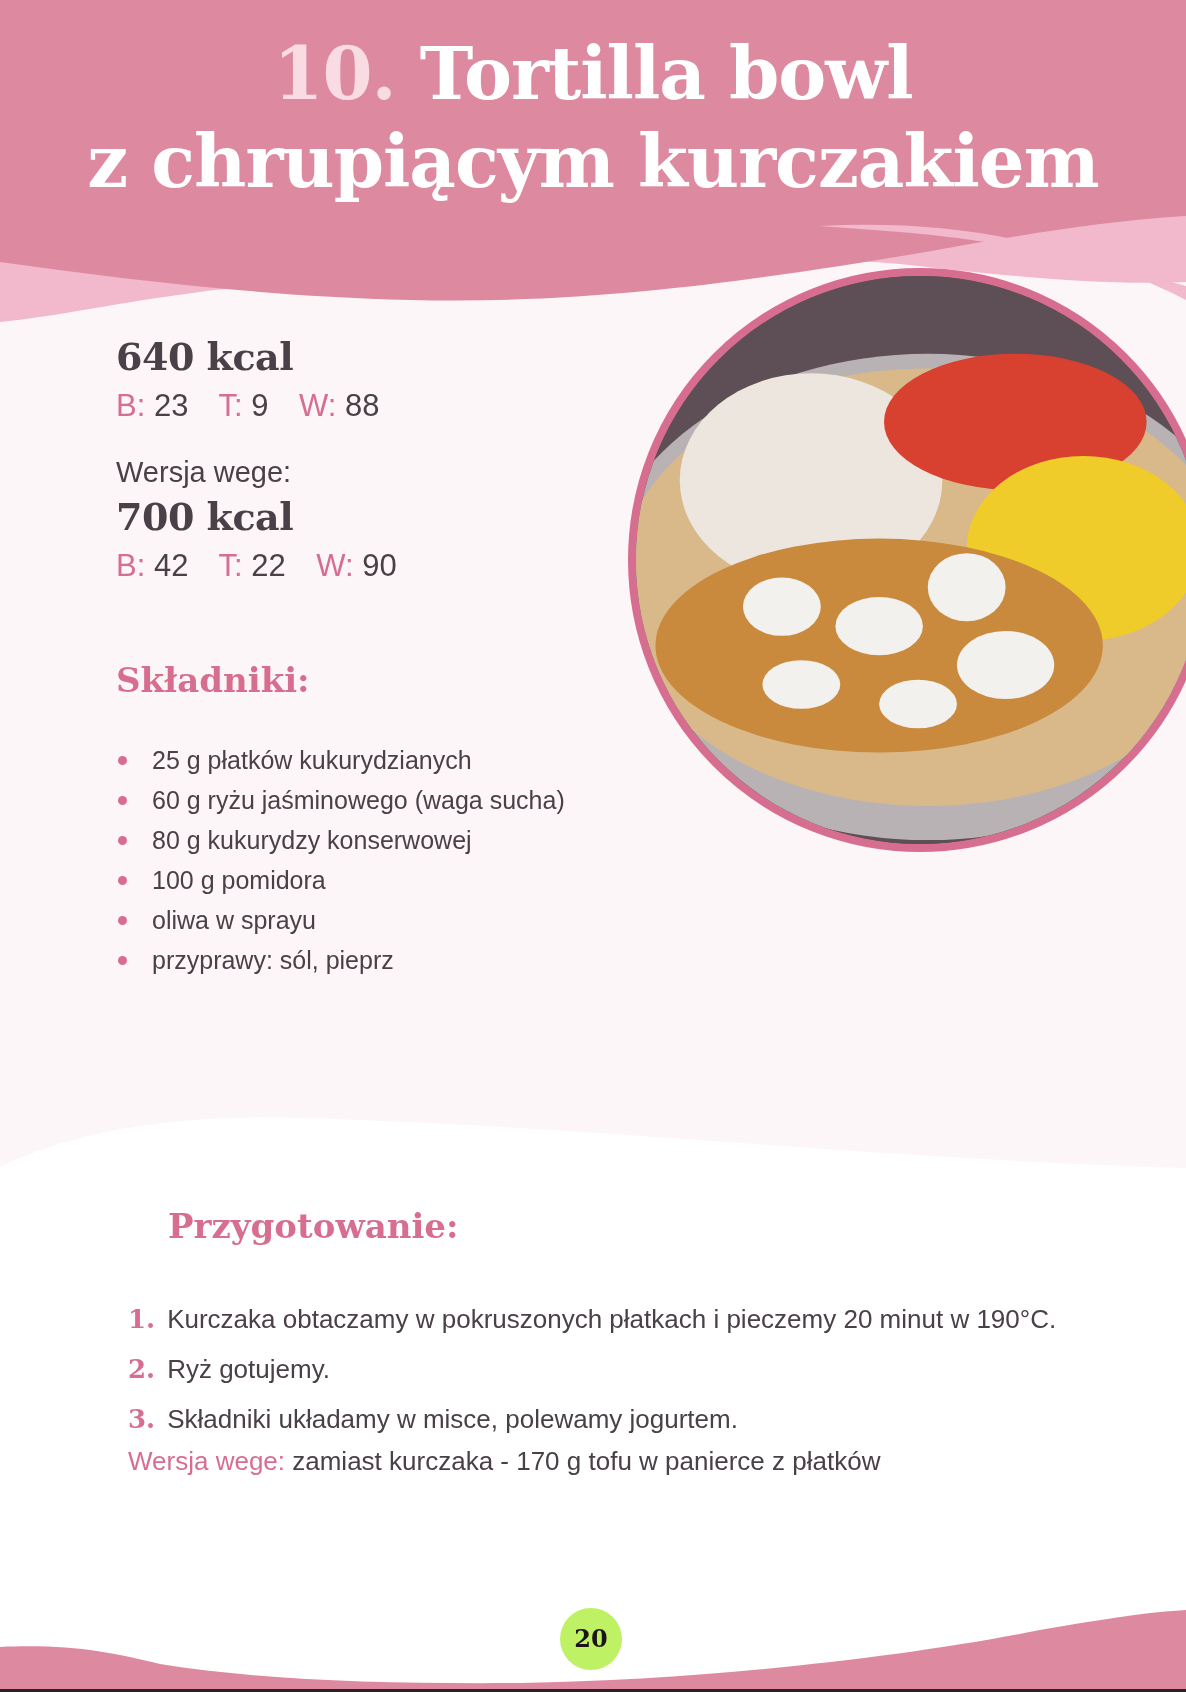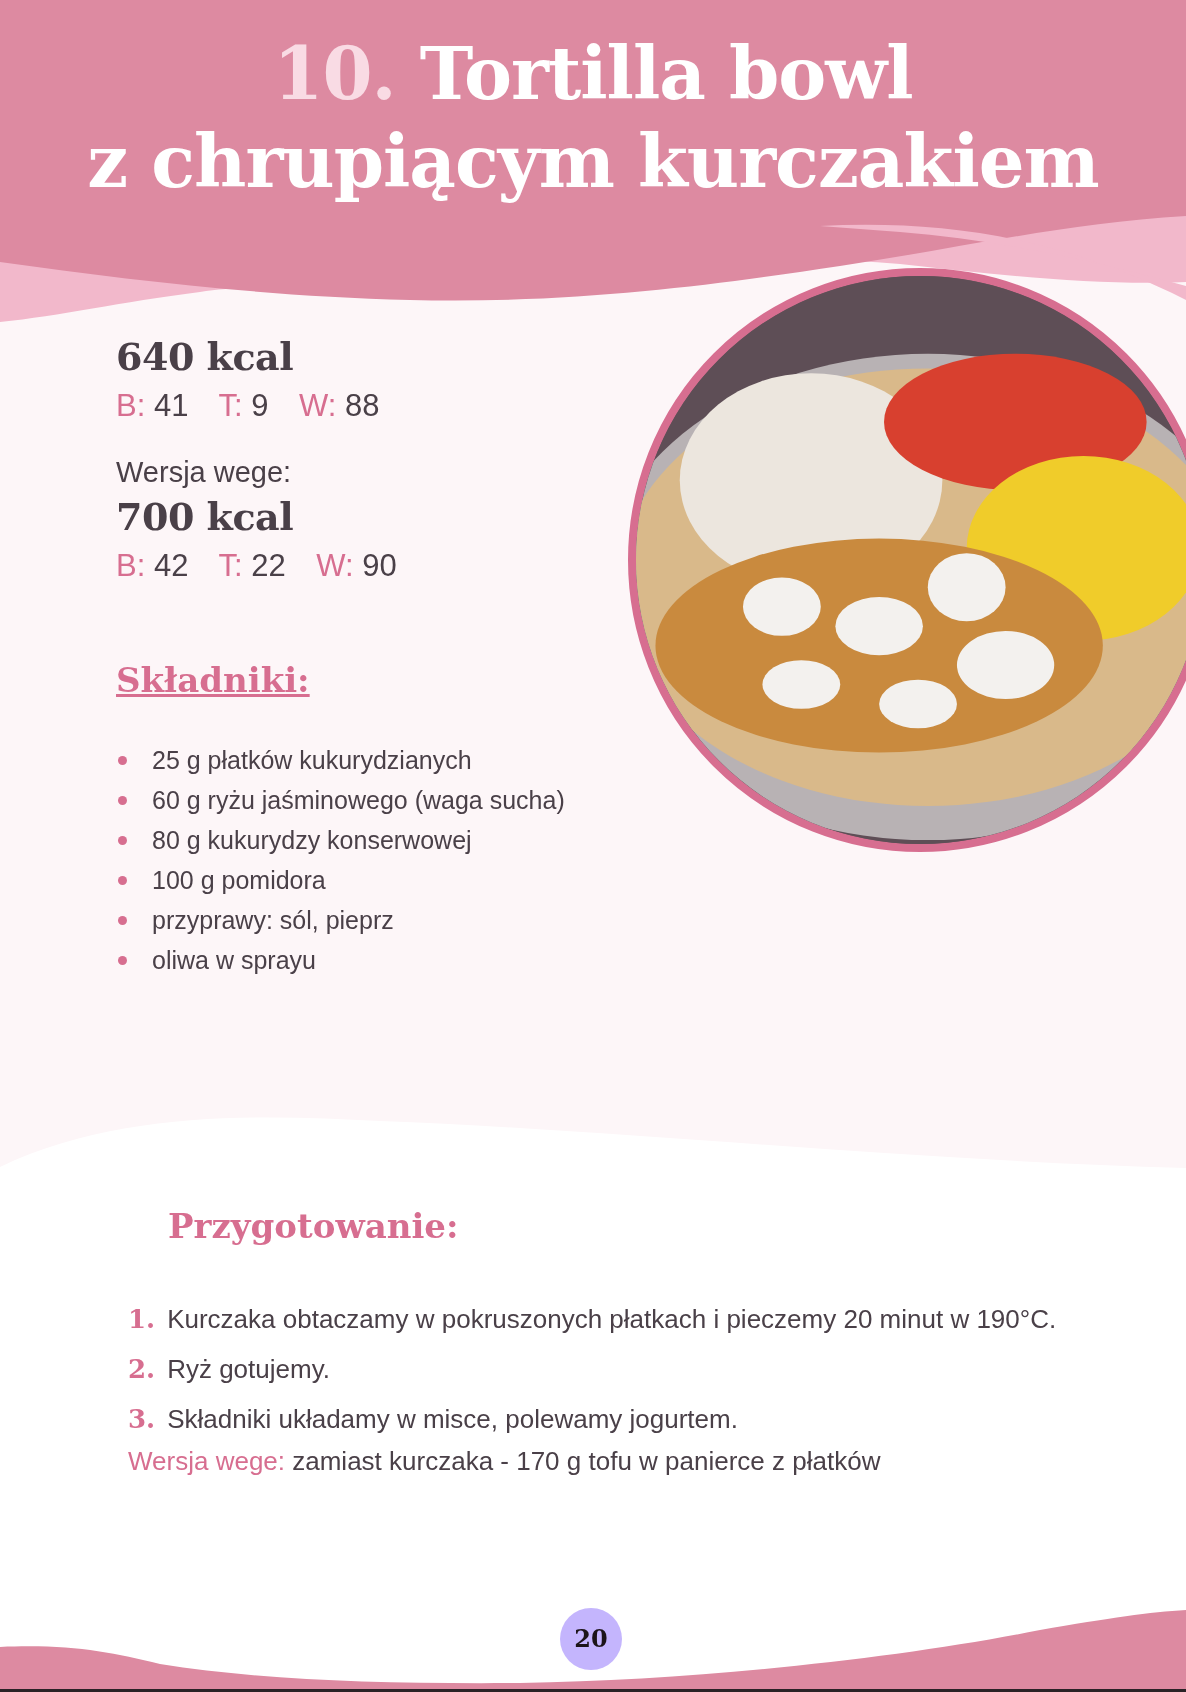--- a/index.html
+++ b/index.html
@@ -32,21 +32,21 @@
     .ingredients li { position: relative; padding-left: 36px; font-size: 25px; line-height: 40px; color: #4a4048; white-space: nowrap; }
     .ingredients li .bullet { position: absolute; left: 2px; top: 16px; width: 9px; height: 9px; border-radius: 50%; background: #d76e90; }
 
     .steps { position: absolute; left: 128px; top: 1294px; list-style: none; }
     .steps li { font-size: 26px; line-height: 50px; color: #4a4048; white-space: nowrap; }
     .steps li .n { font-family: "DejaVu Serif", "Liberation Serif", serif; font-weight: bold; color: #d76e90; margin-right: 12px; font-size: 26px; }
     .wege-note { position: absolute; left: 128px; top: 1446px; font-size: 26px; color: #4a4048; white-space: nowrap; }
     .wege-note .lbl { color: #d76e90; }
 
     .page-num { position: absolute; left: 560px; top: 1608px; width: 62px; height: 62px; border-radius: 50%;
-      background: #c4b5fd; text-align: center; line-height: 62px; font-family: "DejaVu Serif", "Liberation Serif", serif;
+      background: #bef264; text-align: center; line-height: 62px; font-family: "DejaVu Serif", "Liberation Serif", serif;
       font-weight: bold; font-size: 24px; color: #1c1418; }
   </style>
 </head>
 <body>
 
 <div class="page">
 
   <svg class="bg-svg" viewBox="0 0 1186 1692" preserveAspectRatio="none">
 
     <rect x="0" y="250" width="1186" height="920" fill="#fdf6f8"></rect>
@@ -81,41 +81,41 @@
       <ellipse cx="250" cy="360" rx="45" ry="30" fill="#f3f1ee"></ellipse>
       <ellipse cx="340" cy="320" rx="40" ry="35" fill="#f3f1ee"></ellipse>
       <ellipse cx="380" cy="400" rx="50" ry="35" fill="#f3f1ee"></ellipse>
       <ellipse cx="170" cy="420" rx="40" ry="25" fill="#f3f1ee"></ellipse>
       <ellipse cx="290" cy="440" rx="40" ry="25" fill="#f3f1ee"></ellipse>
     </svg>
   </div>
 
   <div class="kcal" style="top:334px;">640 kcal</div>
   <div class="macros" style="top:388px;">
-    <span class="lbl">B:</span> <span class="val">41</span>
+    <span class="lbl">B:</span> <span class="val">23</span>
     <span class="lbl">T:</span> <span class="val">9</span>
     <span class="lbl">W:</span> <span class="val">88</span>
   </div>
 
   <div class="wege-label">Wersja wege:</div>
   <div class="kcal" style="top:494px;">700 kcal</div>
   <div class="macros" style="top:548px;">
     <span class="lbl">B:</span> <span class="val">42</span>
     <span class="lbl">T:</span> <span class="val">22</span>
     <span class="lbl">W:</span> <span class="val">90</span>
   </div>
 
-  <h2 class="section-h" style="left:116px; top:660px;text-decoration:underline;">Składniki:</h2>
+  <h2 class="section-h" style="left:116px; top:660px;">Składniki:</h2>
   <ul class="ingredients">
     <li><span class="bullet"></span><span>25 g płatków kukurydzianych</span></li>
     <li><span class="bullet"></span><span>60 g ryżu jaśminowego  (waga sucha)</span></li>
     <li><span class="bullet"></span><span>80 g kukurydzy konserwowej</span></li>
     <li><span class="bullet"></span><span>100 g pomidora</span></li>
+    <li><span class="bullet"></span><span>oliwa w sprayu</span></li>
     <li><span class="bullet"></span><span>przyprawy: sól, pieprz</span></li>
-    <li><span class="bullet"></span><span>oliwa w sprayu</span></li>
   </ul>
 
   <h2 class="section-h" style="left:128px; top:1206px;margin-left:40px;">Przygotowanie:</h2>
   <ol class="steps">
     <li><span class="n">1.</span><span>Kurczaka obtaczamy w pokruszonych płatkach i pieczemy 20 minut w 190°C.</span></li>
     <li><span class="n">2.</span><span>Ryż gotujemy.</span></li>
     <li><span class="n">3.</span><span>Składniki układamy w misce, polewamy jogurtem.</span></li>
   </ol>
   <div class="wege-note"><span class="lbl">Wersja wege:</span><span> zamiast kurczaka - 170 g tofu w panierce z płatków</span></div>
 

